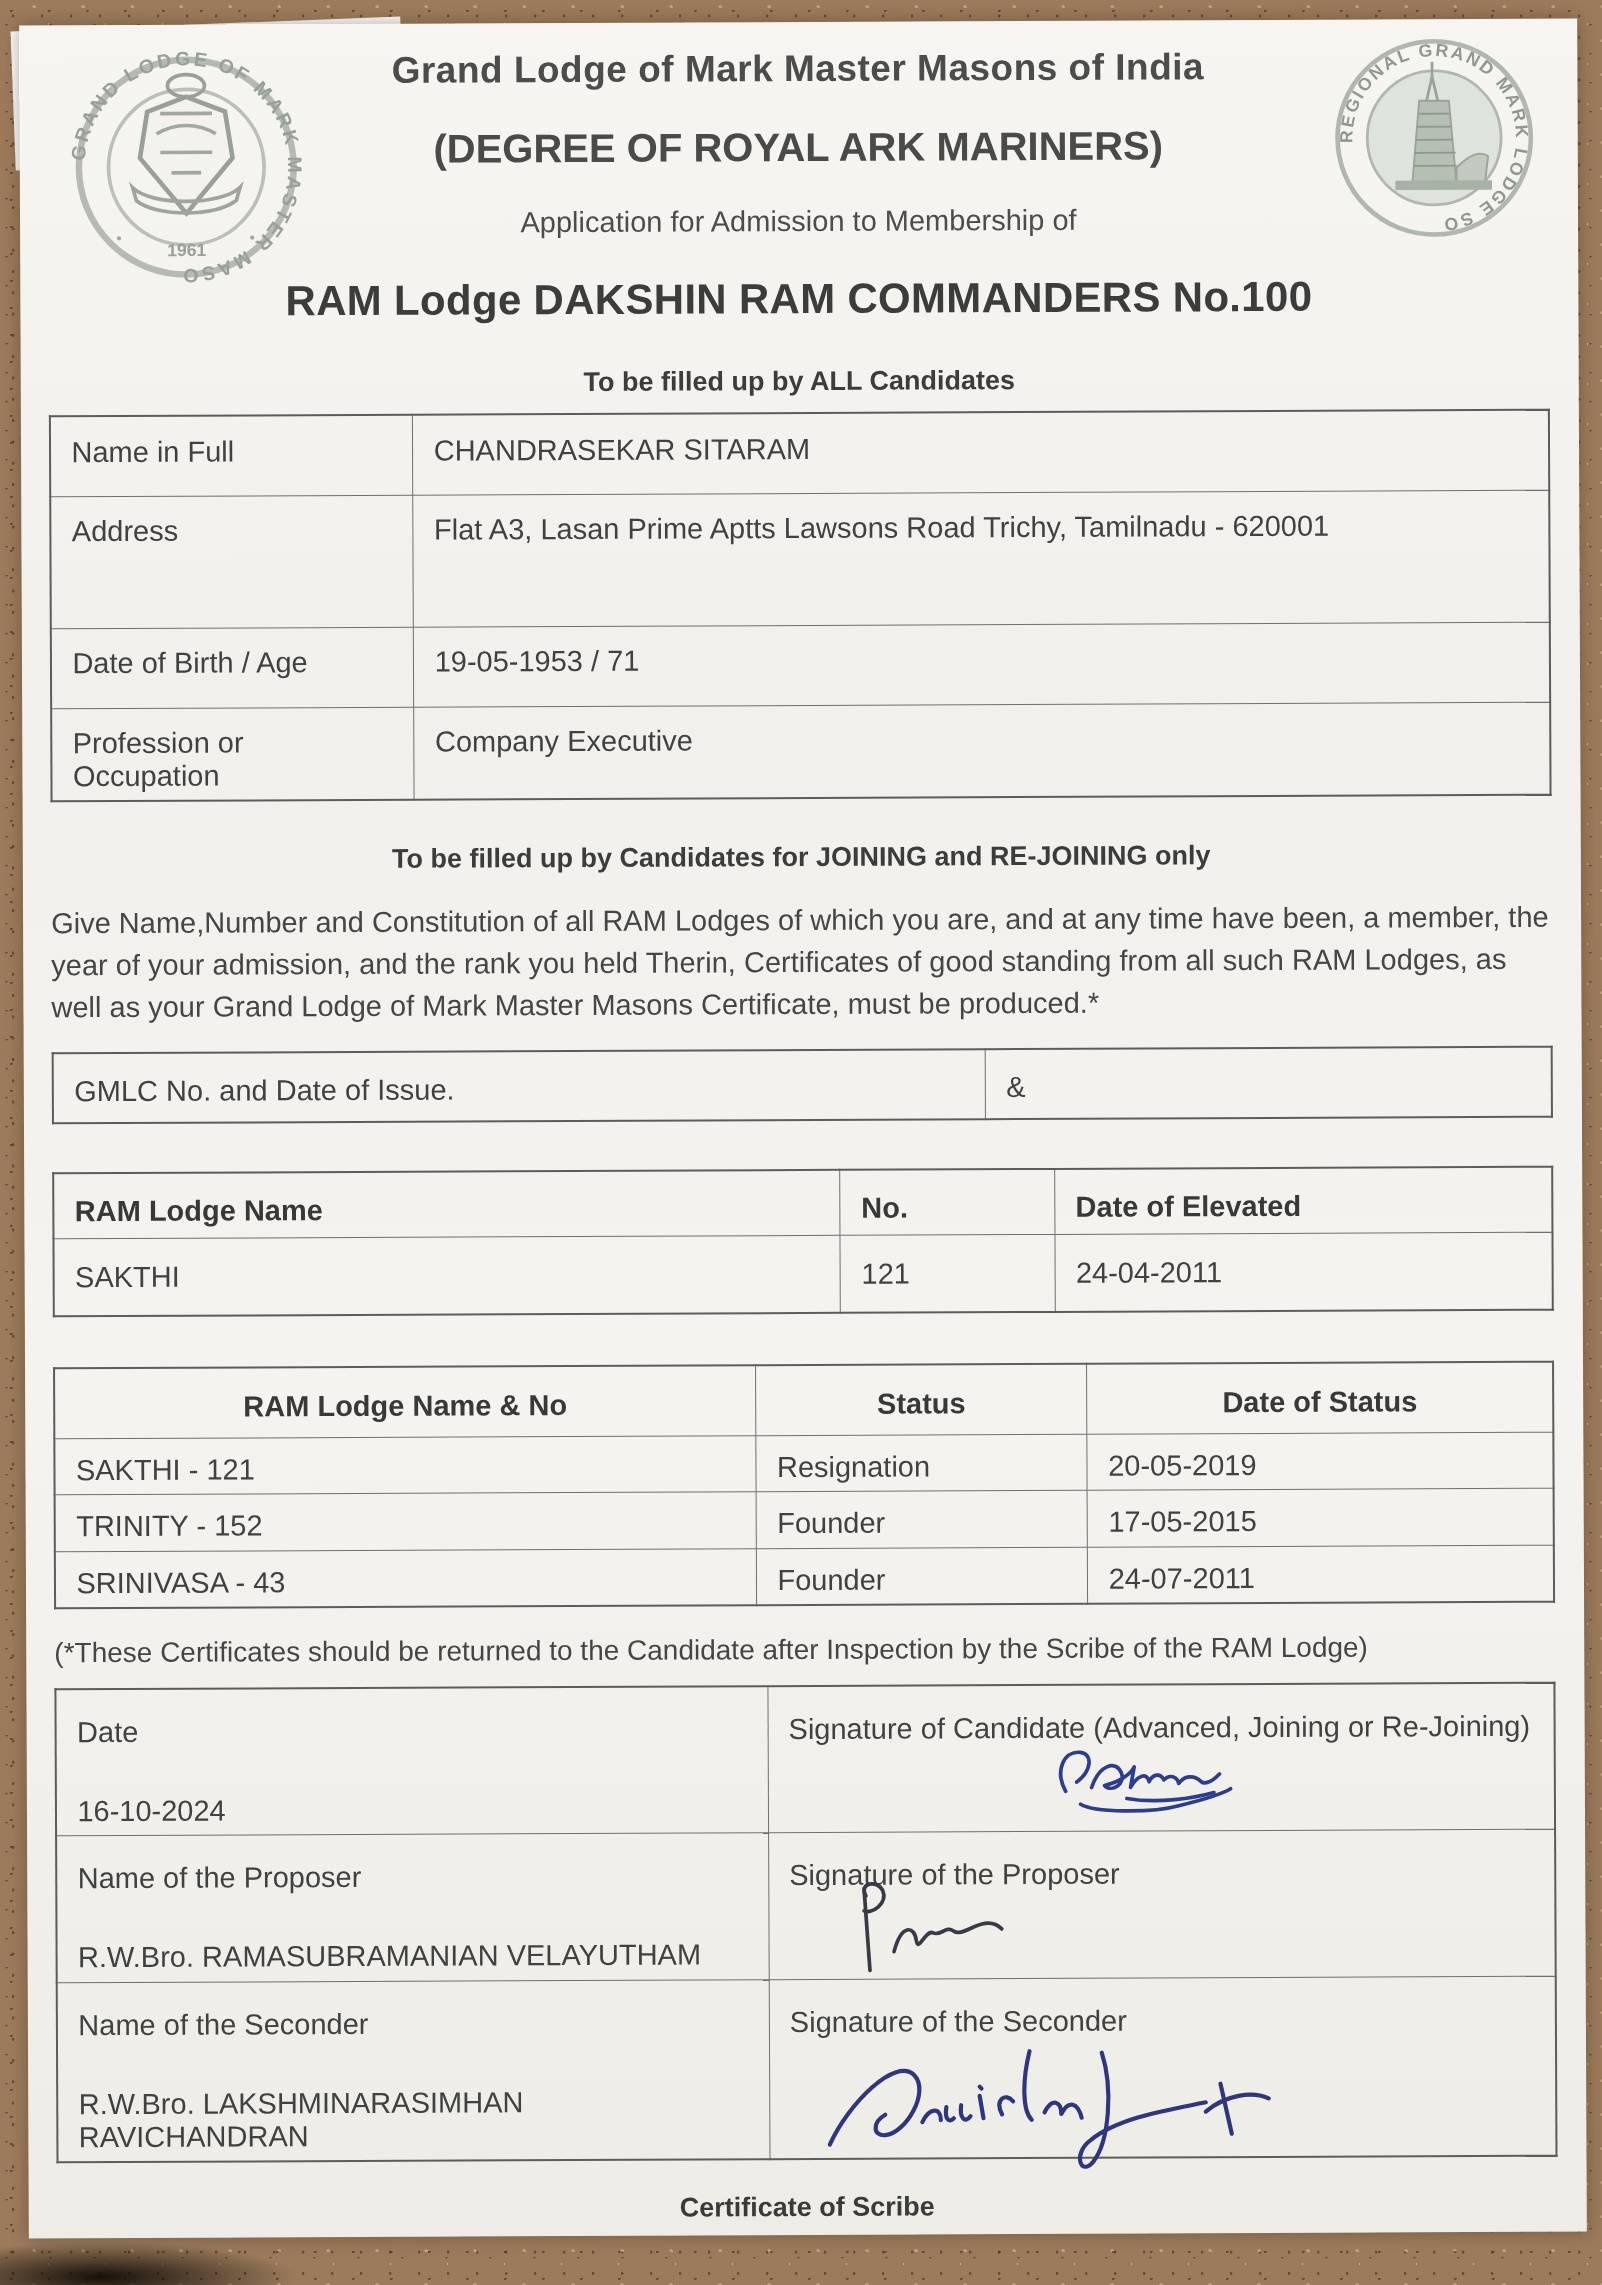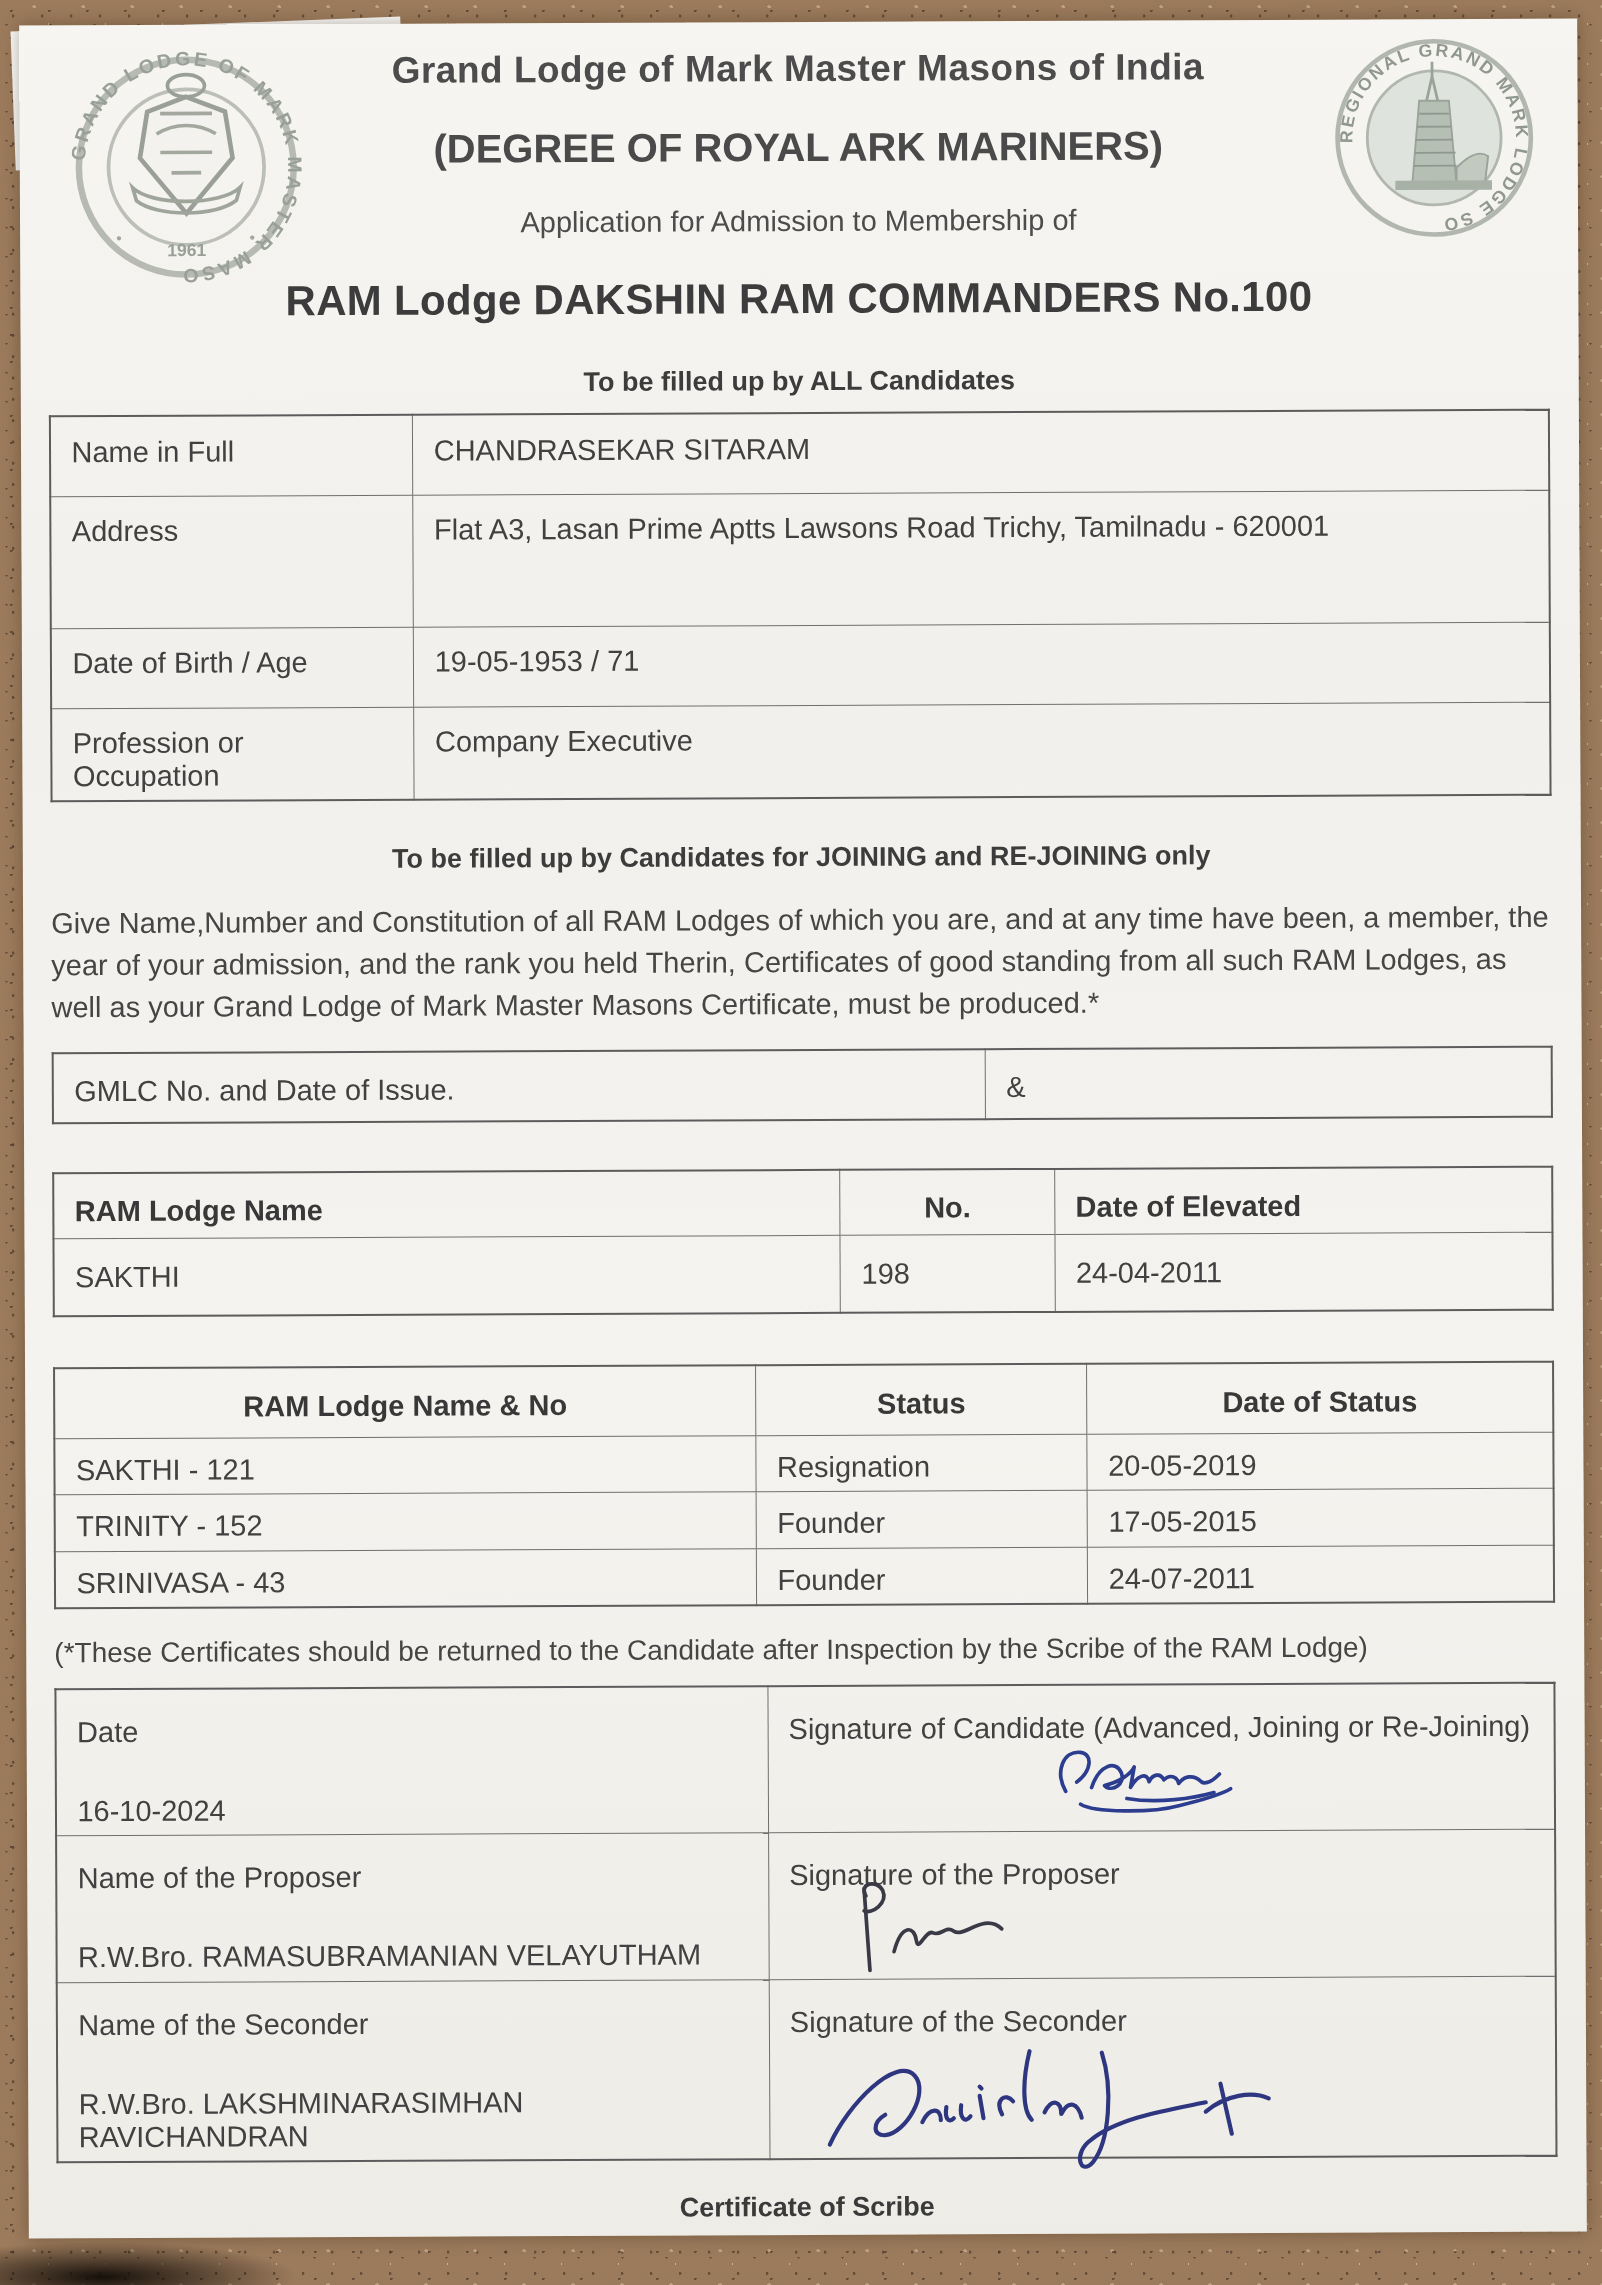--- a/index.html
+++ b/index.html
@@ -45,21 +45,21 @@
   .t-info .c1{width:24.2%;}
   .r-name{height:80px;}.r-addr{height:132px;}.r-dob{height:80px;}.r-prof{height:74px;}
 
   .join-para{margin-top:26px;font-size:29px;line-height:42px;color:#454545;}
   .t-gmlc{margin-top:24px;}
   .t-gmlc td{height:70px;padding-top:20.4px;}
   .t-gmlc .c1{width:62.2%;}
 
   .t-elev{margin-top:48px;}
   .t-elev th{font-weight:700;color:#383838;}
-  .t-elev .c1{width:52.5%;}.t-elev .c2{width:14.3%;text-align:center;}
+  .t-elev .c1{width:52.5%;}.t-elev .c2{width:14.3%;}
   .t-elev .hrow th{height:65px;padding-top:20.4px;}
   .t-elev .drow td{height:78px;padding-top:22px;}
 
   .t-status{margin-top:50px;}
   .t-status th{font-weight:700;text-align:center;color:#383838;height:70px;padding-top:22px;}
   .t-status th.c1{text-align:center;}
   .t-status .c1{width:46.8%;}.t-status .c2{width:22.1%;}
   .t-status td{height:50px;padding-top:15px;}
 
   .note-line{margin-top:28px;font-size:28px;color:#454545;}
@@ -165,21 +165,21 @@
 
       <table class="t-elev t-outer">
         <tbody>
             <tr class="hrow">
           <th class="c1">RAM Lodge Name</th>
           <th class="c2">No.</th>
           <th>Date of Elevated</th>
         </tr>
         <tr class="drow">
           <td>SAKTHI</td>
-          <td>198</td>
+          <td>121</td>
           <td>24-04-2011</td>
         </tr>
       </tbody>
         </table>
 
       <table class="t-status t-outer">
         <tbody>
             <tr>
           <th class="c1">RAM Lodge Name &amp; No</th>
           <th class="c2">Status</th>

